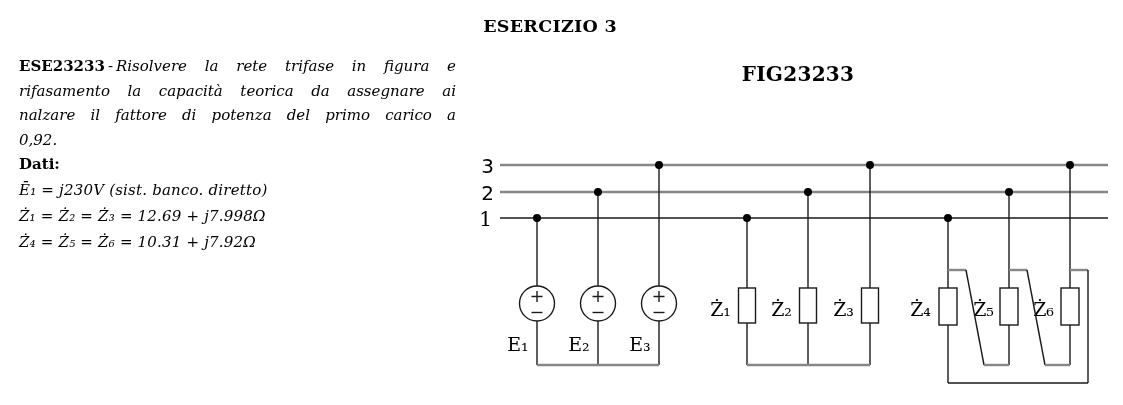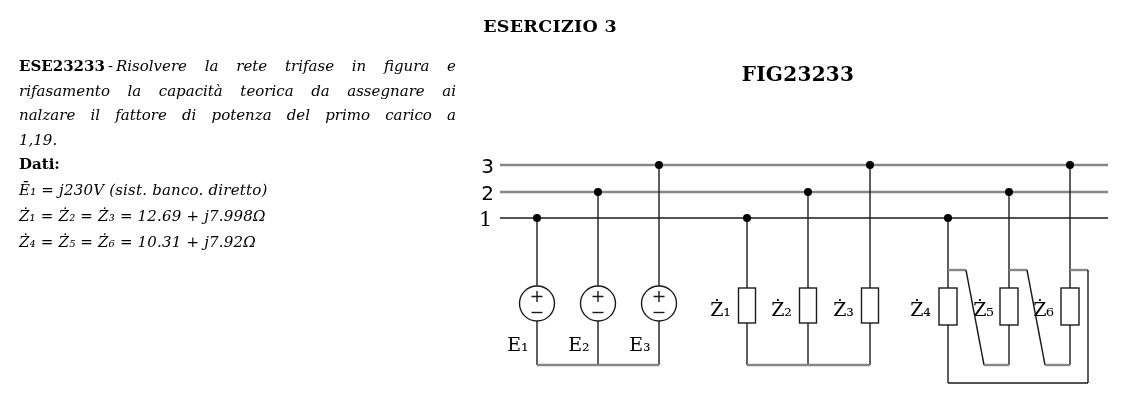--- a/index.html
+++ b/index.html
@@ -54,21 +54,21 @@
 </style>
 </head>
 <body>
 
 <div class="page-title">ESERCIZIO 3</div>
 
 <div class="problem">
   <div class="pline just"><span class="code">ESE23233</span><span class="dash">-</span><span>Risolvere la rete trifase in figura e</span></div>
   <div class="pline just">rifasamento la capacità teorica da assegnare ai</div>
   <div class="pline just">nalzare il fattore di potenza del primo carico a</div>
-  <div class="pline">1,19.</div>
+  <div class="pline">0,92.</div>
   <div class="pline dati">Dati:</div>
   <div class="pline math">Ē₁ = j230V (sist. banco. diretto)</div>
   <div class="pline math">Ż₁ = Ż₂ = Ż₃ = 12.69 + j7.998Ω</div>
   <div class="pline math">Ż₄ = Ż₅ = Ż₆ = 10.31 + j7.92Ω</div>
 </div>
 
 <div class="fig-title">FIG23233</div>
 
 <svg class="fig" width="1123" height="405" viewBox="0 0 1123 405">
 

